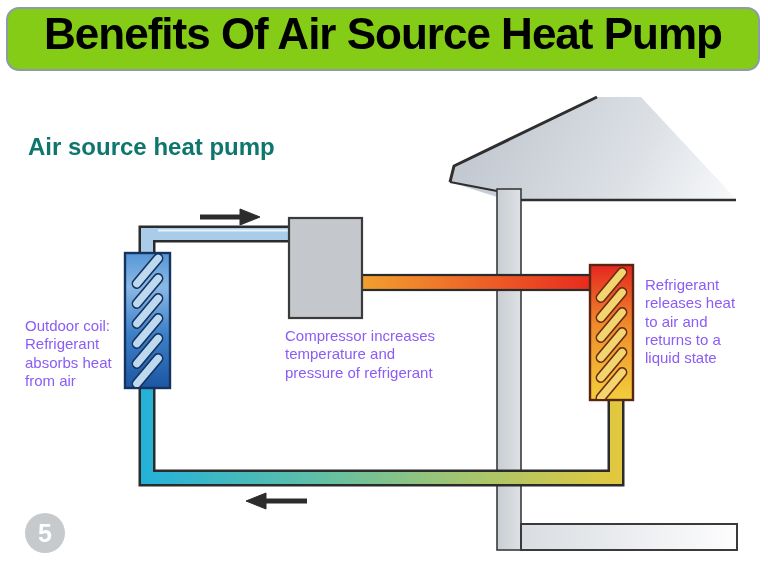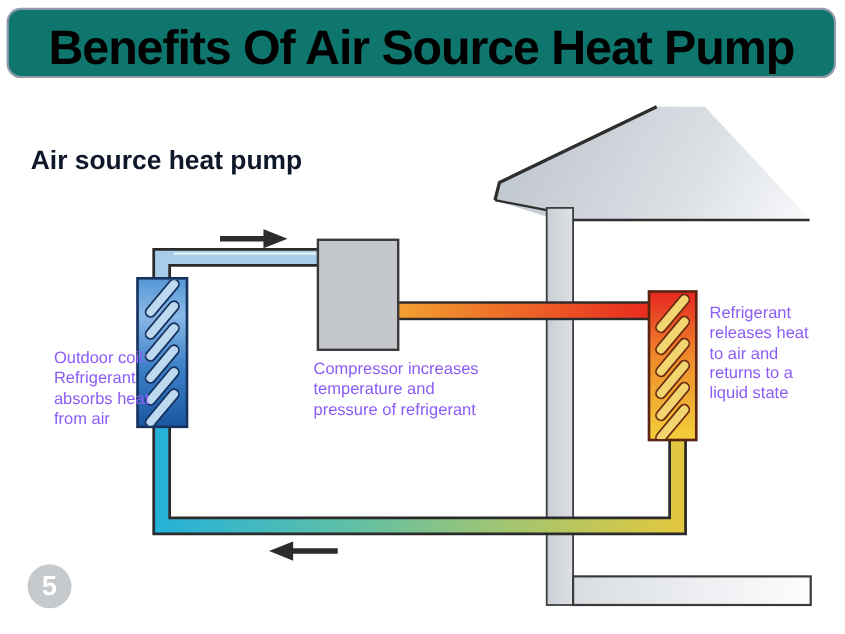--- a/index.html
+++ b/index.html
@@ -1,37 +1,37 @@
 <!DOCTYPE html>
 <html><head>
 <meta charset="utf-8">
 <style>
   html,body{margin:0;padding:0;background:#ffffff;width:768px;height:576px;overflow:hidden;
     font-family:"Liberation Sans", sans-serif;}
   .slide{position:relative;width:768px;height:576px;background:#ffffff;}
 
   .title-bar{
     position:absolute;left:6px;top:7px;width:754px;height:64px;
-    background:#0f766e;border:2px solid #8d9aa9;border-radius:13px;
-    display:flex;align-items:flex-end;justify-content:center;box-sizing:border-box;
+    background:#84cc16;border:2px solid #8d9aa9;border-radius:13px;
+    display:flex;align-items:flex-start;justify-content:center;box-sizing:border-box;
   }
   .title-bar .title-text{
     font-size:44px;font-weight:bold;color:#000;letter-spacing:-1px;white-space:nowrap;
   }
 
   .diagram-heading{
     position:absolute;left:28px;top:133px;
-    font-size:24px;font-weight:bold;color:#0f172a;white-space:nowrap;
+    font-size:24px;font-weight:bold;color:#0f766e;white-space:nowrap;
   }
 
   .diagram-label{
     position:absolute;color:#8b5cf6;font-size:15px;line-height:1.22;
     white-space:pre-line;
   }
-  .label-outdoor{left:25px;top:317px;width:110px;margin-left:24px;}
+  .label-outdoor{left:25px;top:317px;width:110px;}
   .label-compressor{left:285px;top:327px;width:175px;}
   .label-indoor{left:645px;top:276px;width:110px;}
 
   .page-badge{
     position:absolute;left:25px;top:513px;width:40px;height:40px;border-radius:50%;
     background:#c6cacd;display:flex;align-items:center;justify-content:center;
   }
   .page-badge span{color:#ffffff;font-size:25px;font-weight:bold;}
 
   svg.diagram{position:absolute;left:0;top:0;}

